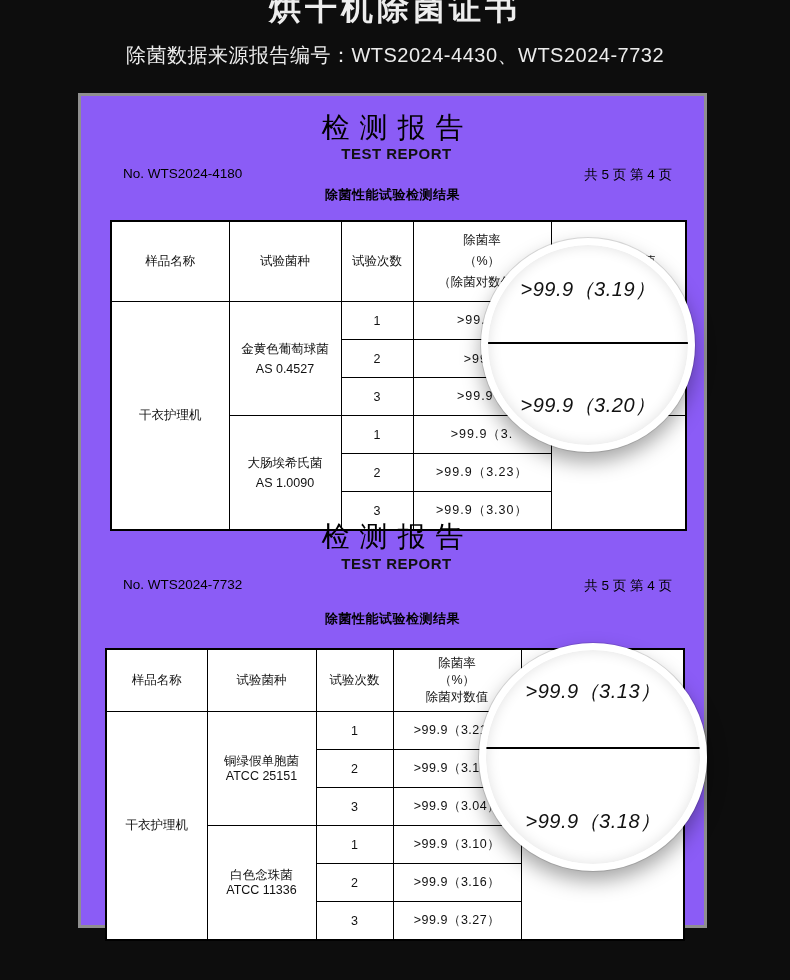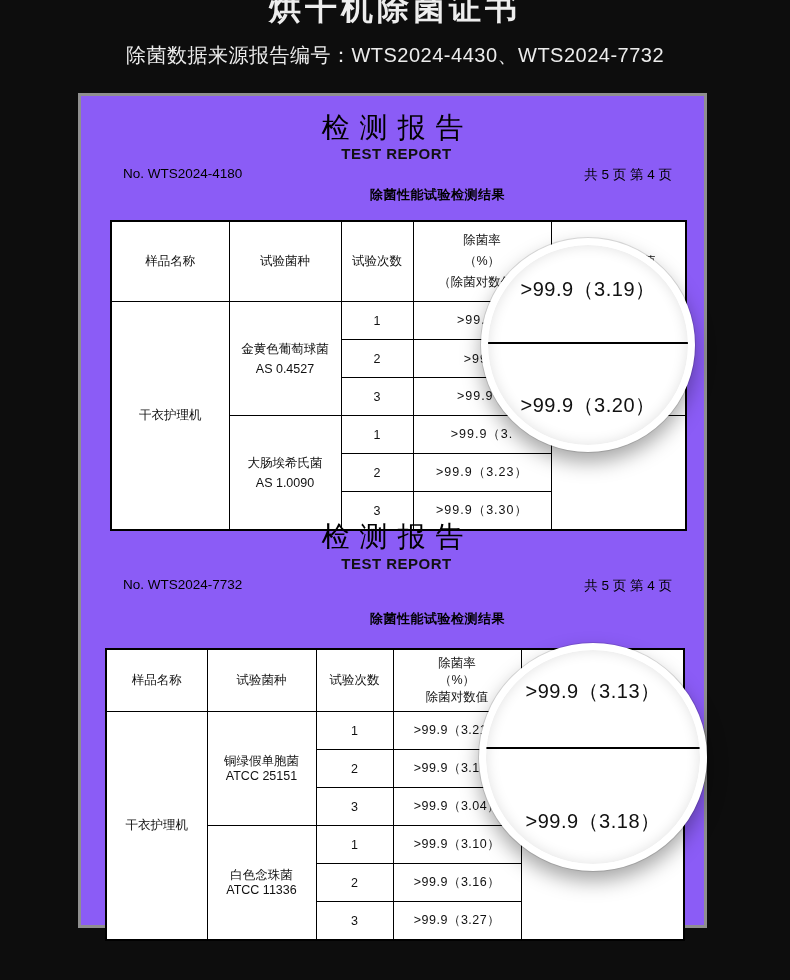--- a/index.html
+++ b/index.html
@@ -14,21 +14,21 @@
   .panel{position:absolute;left:78px;top:93px;width:629px;height:835px;box-sizing:border-box;
     background:#8b5cf6;border:3px solid #8f8f8f;}
 
   .rpt-title{position:absolute;left:0;width:623px;text-align:center;color:#000;
     font-size:28px;line-height:32px;font-weight:500;letter-spacing:10px;text-indent:10px;}
   .rpt-sub{position:absolute;left:4px;width:623px;text-align:center;color:#111;
     font-size:15px;line-height:18px;font-weight:600;letter-spacing:0.5px;}
   .no-row{position:absolute;left:42px;right:32px;display:flex;justify-content:space-between;
     font-size:13.5px;color:#000;}
   .sec-title{position:absolute;left:0;width:623px;text-align:center;color:#000;
-    font-size:13px;font-weight:700;letter-spacing:0.5px;padding-left:45px;}
+    font-size:13px;font-weight:700;letter-spacing:0.5px;}
 
   table.dtable{position:absolute;border-collapse:collapse;table-layout:fixed;
     border:2px solid #000;background:#fff;}
   .dtable td{border:1px solid #000;text-align:center;vertical-align:middle;
     font-size:12.5px;color:#111;padding:4px;}
   .pre{white-space:pre-line;}
   .hdr4a{line-height:21px;}
   .hdr4b{line-height:17px;}
   .hdr-top{vertical-align:top;padding-top:5px;}
   .strain-a{line-height:20px;}
@@ -38,21 +38,21 @@
 
   #t1{left:29px;top:124px;width:575px;}
   #t1 tr.hrow td{height:71px;}
   #t1 tr.drow td{height:29px;}
   #t2{left:24px;top:552px;width:578px;}
   #t2 tr.hrow td{height:53px;}
   #t2 tr.drow td{height:29px;}
 
   .mag{position:absolute;background:#fff;border:7px solid #fff;border-radius:50%;overflow:hidden;
     box-shadow:0 0 0 1px rgba(0,0,0,0.12),0 10px 20px rgba(0,0,0,0.35),
-               inset 0 0 14px rgba(0,0,0,0.12);z-index:5;}
+               inset 0 0 14px rgba(0,0,0,0.12);z-index:5;font-style:italic;}
   .mag .mline{position:absolute;left:-10px;right:-10px;height:2px;background:#000;}
   .mag .mtxt{position:absolute;left:0;right:0;text-align:center;font-size:20px;
     line-height:22px;color:#111;letter-spacing:0.5px;}
   #mag1{left:400px;top:142px;width:200px;height:200px;}
   #mag1 .mt{top:33px;} #mag1 .mline{top:97px;} #mag1 .mb{top:149px;}
   #mag2{left:398px;top:547px;width:214px;height:214px;}
   #mag2 .mt{top:30px;} #mag2 .mline{top:97px;} #mag2 .mb{top:160px;}
 </style>
 </head>
 <body>

